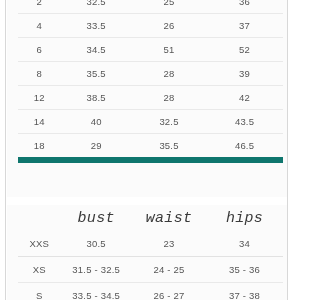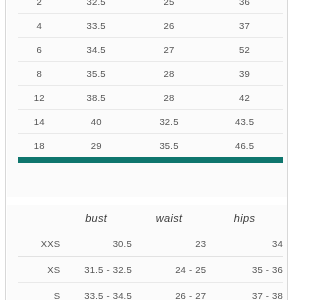--- a/index.html
+++ b/index.html
@@ -89,31 +89,31 @@
   }
 
   
   #letter-table-wrap {
     position: absolute;
     left: 11px;
     right: 4px;
     top: 205px;
   }
   #letter-table th {
-    font-family: Liberation Sans, sans-serif;
+    font-family: Liberation Mono, monospace;
     font-style: italic;
-    font-size: 11px;
+    font-size: 15px;
     color: #3a3a3a;
     height: 26px;
     border-bottom: none;
     letter-spacing: 0.3px;
   }
   #letter-table thead th.col-size { border-bottom: none; }
   #letter-table tbody tr:first-child td { border-bottom: 1px solid #e2e2e2; }
-  #letter-table tbody td { height: 25px; text-align: right; }
+  #letter-table tbody td { height: 25px; }
   #letter-table tbody tr:last-child td { border-bottom: none; }
 </style>
 </head>
 <body>
 
 <div id="page">
 
   <div class="frame-rule left"></div>
   <div class="frame-rule right"></div>
 
@@ -136,21 +136,21 @@
           </tr>
           <tr>
             <td>4</td>
             <td>33.5</td>
             <td>26</td>
             <td>37</td>
           </tr>
           <tr>
             <td>6</td>
             <td>34.5</td>
-            <td>27</td>
+            <td>51</td>
             <td>52</td>
           </tr>
           <tr>
             <td>8</td>
             <td>35.5</td>
             <td>28</td>
             <td>39</td>
           </tr>
           <tr>
             <td>12</td>

